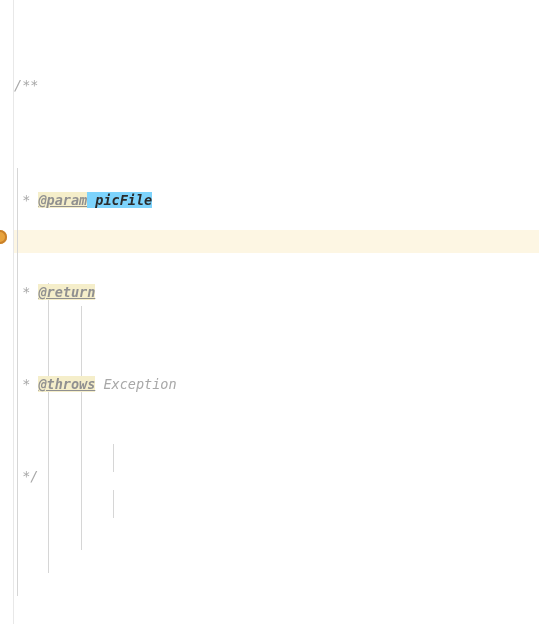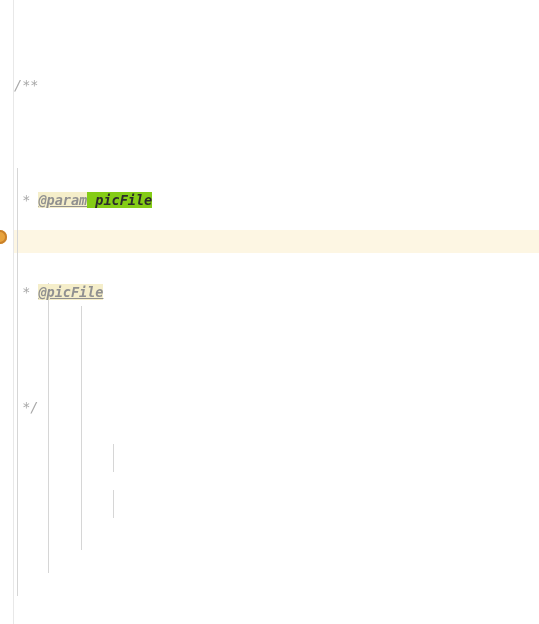--- a/index.html
+++ b/index.html
@@ -81,21 +81,21 @@
   }
   .line {
     height: 23px;
     white-space: pre;
     padding-left: 14px;
   }
   .cmt       { color: #a8a8a8; font-style: italic; }
   .cmt-tag   { color: #909090; font-style: italic; font-weight: bold;
                text-decoration: underline; background: #f5eeca; margin-top: 8px; }
   .cmt-param { color: #2b2b2b; font-style: italic; font-weight: bold;
-               background: #84cc16; }
+               background: #7dd3fc; }
   .cmt-txt   { color: #a8a8a8; font-style: italic; }
   .cmt-cn    { color: #b0b0b0; font-style: normal;
                font-family: "DejaVu Sans", "Liberation Sans", sans-serif; }
 </style>
 </head>
 <body>
 
 <div id="editor">
 
   <div id="current-line"></div>
@@ -110,22 +110,23 @@
   <div class="indent-guide" style="left:113px; top:444px; height:28px;"></div>
   <div class="indent-guide" style="left:113px; top:490px; height:28px;"></div>
 
   <div id="code">
 
     <div class="line"><span class="cmt">/**</span></div>
 
 
     <div class="line"><span class="cmt"> *</span><span class="cmt-txt"> </span><span class="cmt-tag">@param</span><span class="cmt-param"> <span>picFile</span></span></div>
 
-    <div class="line"><span class="cmt"> *</span><span class="cmt-txt"> </span><span class="cmt-tag">@picFile</span></div>
+    <div class="line"><span class="cmt"> *</span><span class="cmt-txt"> </span><span class="cmt-tag">@return</span></div>
 
+    <div class="line"><span class="cmt"> *</span><span class="cmt-txt"> </span><span class="cmt-tag">@throws</span><span class="cmt-txt"> <span>Exception</span></span></div>
 
     <div class="line"><span class="cmt"> */</span></div>
 
     
 
     
 
     
 
     

